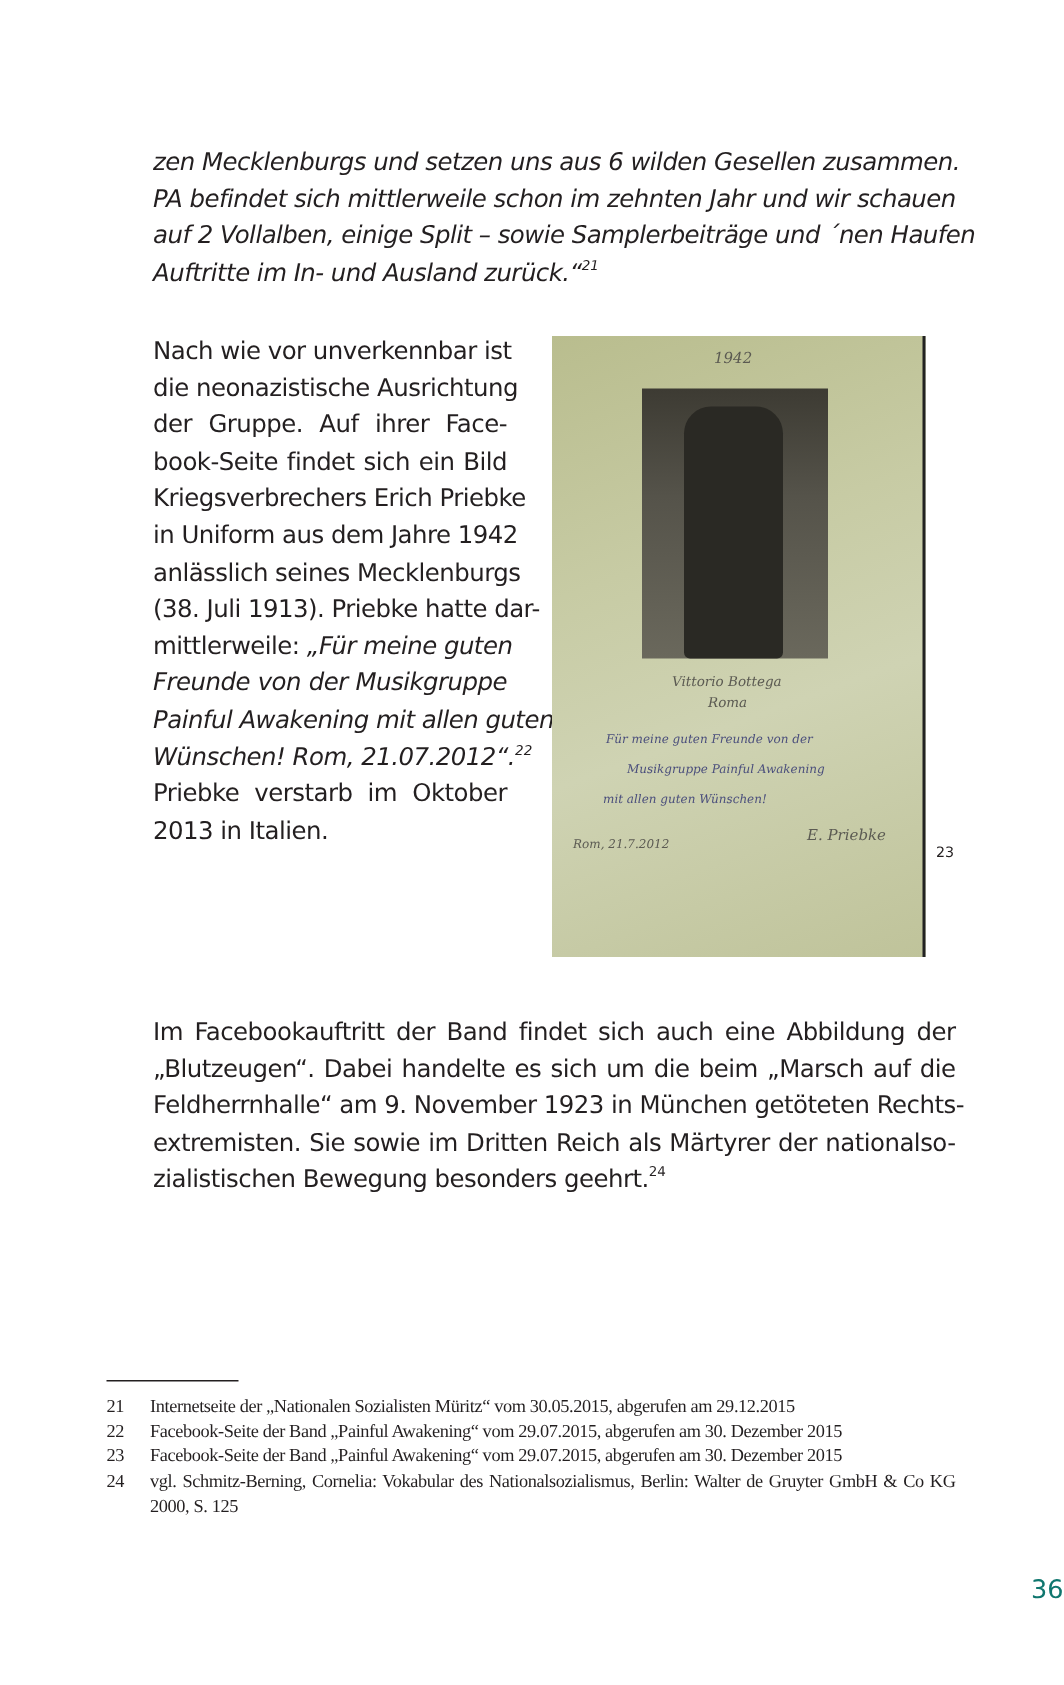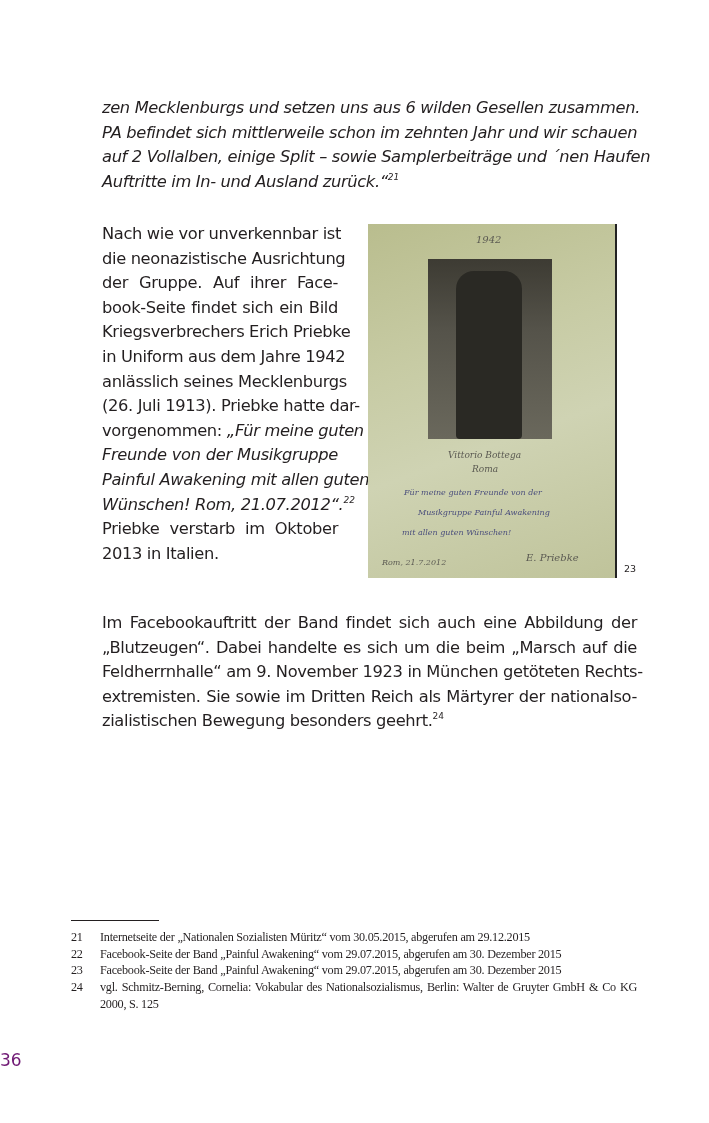--- a/index.html
+++ b/index.html
@@ -7,33 +7,33 @@
     .page { position: absolute; left: 0; top: 0; width: 709px; height: 1123px; }
     .sans { font-family: "DejaVu Sans", "Liberation Sans", sans-serif; }
     .serif { font-family: "Liberation Serif", "DejaVu Serif", serif; }
     .para { position: absolute; font-size: 16.3px; line-height: 24.6px; text-align: justify; letter-spacing: -0.35px; word-spacing: 0px; }
     .para .ln { display: block; text-align: justify; text-align-last: justify; white-space: nowrap; margin-left: 31px; }
     .para .ln.last { text-align-last: left; }
     .ital { font-style: italic; }
     sup.fn { font-size: 9px; vertical-align: 7px; line-height: 0; letter-spacing: 0; }
     #quote-top { left: 71px; top: 96px; width: 566px; }
     #col-left { left: 71px; top: 222px; width: 267px; }
-    #para-blutzeugen { left: 71px; top: 611px; width: 566px; }
-    .photo { position: absolute; left: 368px; top: 224px; width: 249px; height: 354px; background: linear-gradient(160deg, #b9bd8e 0%, #c7cba4 35%, #cfd3b3 60%, #bfc39a 100%); overflow: hidden; box-shadow: inset -2px 0 0 #222; }
+    #para-blutzeugen { left: 71px; top: 676px; width: 566px; }
+    .photo { position: absolute; left: 368px; top: 224px; width: 249px; height: 414px; background: linear-gradient(160deg, #b9bd8e 0%, #c7cba4 35%, #cfd3b3 60%, #bfc39a 100%); overflow: hidden; box-shadow: inset -2px 0 0 #222; }
     .photo .inner { position: absolute; left: 60px; top: 35px; width: 124px; height: 180px; background: linear-gradient(180deg, #3d3b33 0%, #55534a 40%, #6a685c 100%); }
     .photo .figure { position: absolute; left: 28px; top: 12px; width: 66px; height: 168px; background: #2a2924; border-radius: 18px 18px 4px 4px; }
     .photo .hw { position: absolute; font-family: "DejaVu Serif", serif; font-style: italic; font-size: 9px; color: #4a4e7c; white-space: nowrap; }
     .photo .hw.gray { color: #5b5a52; }
     .photo-credit { position: absolute; left: 624px; top: 563px; font-family: "DejaVu Sans", sans-serif; font-size: 9.5px; color: #231f20; }
     .fn-rule { position: absolute; left: 71px; top: 920px; width: 88px; height: 1px; background: #231f20; }
     .footnotes { position: absolute; left: 71px; top: 929px; width: 566px; font-size: 12.2px; line-height: 16.7px; letter-spacing: -0.25px; }
     .footnote { display: flex; }
     .footnote .num { width: 29px; flex: none; }
     .footnote .txt { flex: 1; text-align: justify; }
-    .page-number { position: absolute; left: 0; width: 709px; top: 1050px; text-align: left; font-size: 17px; color: #701a75; }
+    .page-number { position: absolute; left: 0; width: 709px; top: 1050px; text-align: right; font-size: 17px; color: #0f766e; }
   </style>
 </head>
 <body>
 
 <div class="page">
 
   <div id="quote-top" class="para sans ital">
     <span class="ln">zen Mecklenburgs und setzen uns aus 6 wilden Gesellen zusammen.</span>
     <span class="ln">PA befindet sich mittlerweile schon im zehnten Jahr und wir schauen</span>
     <span class="ln">auf 2 Vollalben, einige Split – sowie Samplerbeiträge und ´nen Haufen</span>
@@ -41,41 +41,41 @@
   </div>
 
   <div id="col-left" class="para sans">
     <span class="ln">Nach wie vor unverkennbar ist</span>
     <span class="ln">die neonazistische Ausrichtung</span>
     <span class="ln">der Gruppe. Auf ihrer Face-</span>
     <span class="ln">book-Seite findet sich ein Bild</span>
     <span class="ln">Kriegsverbrechers Erich Priebke</span>
     <span class="ln">in Uniform aus dem Jahre 1942</span>
     <span class="ln">anlässlich seines Mecklenburgs</span>
-    <span class="ln">(26. Juli 1913). Priebke hatte dar-</span>
-    <span class="ln"><span>vorgenommen: </span><span class="ital">„Für meine guten</span></span>
+    <span class="ln">(38. Juli 1913). Priebke hatte dar-</span>
+    <span class="ln"><span>mittlerweile: </span><span class="ital">„Für meine guten</span></span>
     <span class="ln ital">Freunde von der Musikgruppe</span>
     <span class="ln ital">Painful Awakening mit allen guten</span>
     <span class="ln last ital"><span>Wünschen! Rom, 21.07.2012“.</span><sup class="fn">22</sup></span>
     <span class="ln">Priebke verstarb im Oktober</span>
     <span class="ln last">2013 in Italien.</span>
   </div>
 
   <div class="photo" title="Signiertes Foto von Erich Priebke in Uniform, 1942">
     <span class="hw gray" style="left:108px; top:10px; font-size:10px;">1942</span>
     <div class="inner">
       <div class="figure"></div>
     </div>
     <span class="hw gray" style="left:80px; top:226px;">Vittorio Bottega</span>
     <span class="hw gray" style="left:104px; top:240px;">Roma</span>
     <span class="hw" style="left:36px; top:264px; font-size:8px;">Für meine guten Freunde von der</span>
     <span class="hw" style="left:50px; top:284px; font-size:8px;">Musikgruppe Painful Awakening</span>
     <span class="hw" style="left:34px; top:304px; font-size:8px;">mit allen guten Wünschen!</span>
     <span class="hw gray" style="left:14px; top:334px; font-size:8px;">Rom, 21.7.2012</span>
-    <span class="hw gray" style="left:158px; top:328px; font-size:10px;">E. Priebke</span>
+    <span class="hw gray" style="left:170px; top:328px; font-size:10px;">E. Priebke</span>
   </div>
   <sup class="photo-credit">23</sup>
 
   <div id="para-blutzeugen" class="para sans">
     <span class="ln">Im Facebookauftritt der Band findet sich auch eine Abbildung der</span>
     <span class="ln">„Blutzeugen“. Dabei handelte es sich um die beim „Marsch auf die</span>
     <span class="ln">Feldherrnhalle“ am 9. November 1923 in München getöteten Rechts-</span>
     <span class="ln">extremisten. Sie sowie im Dritten Reich als Märtyrer der nationalso-</span>
     <span class="ln last"><span>zialistischen Bewegung besonders geehrt.</span><sup class="fn">24</sup></span>
   </div>

